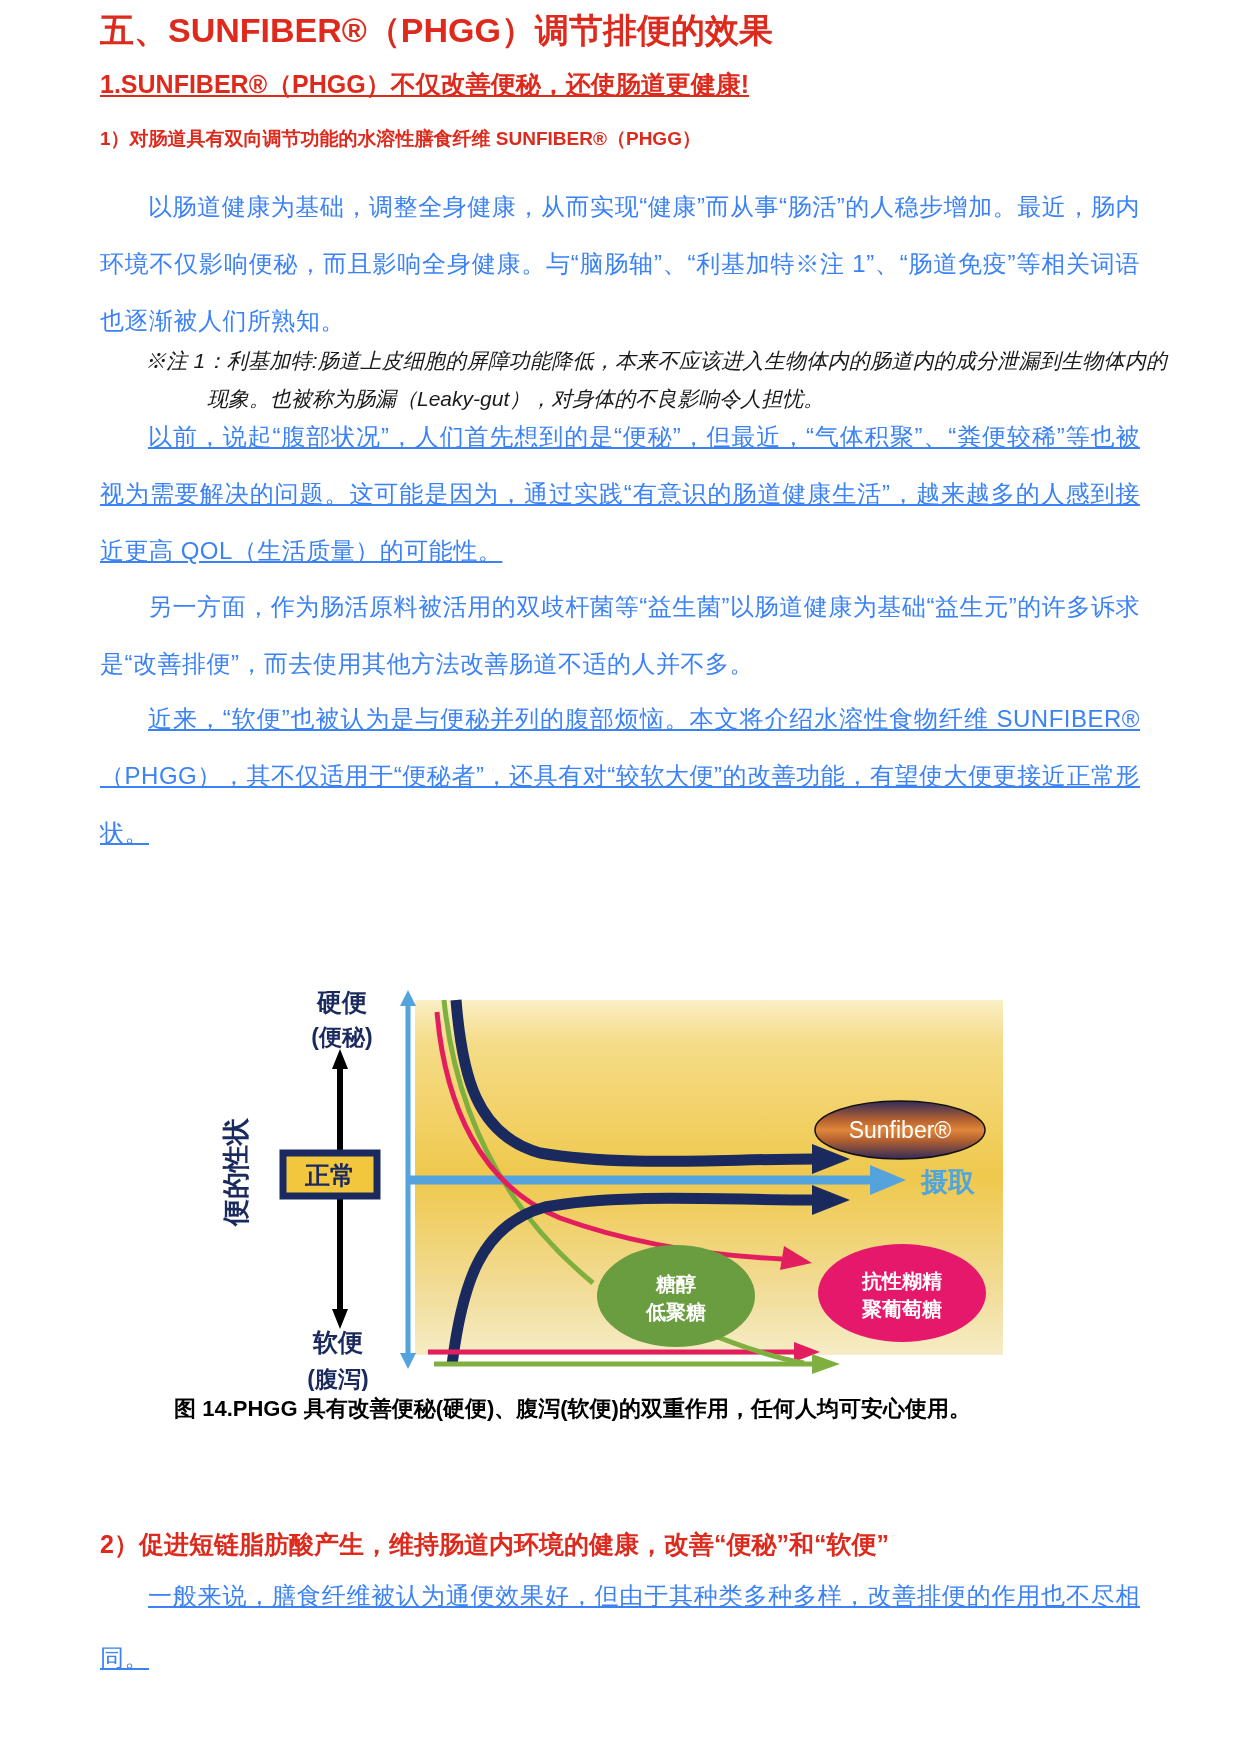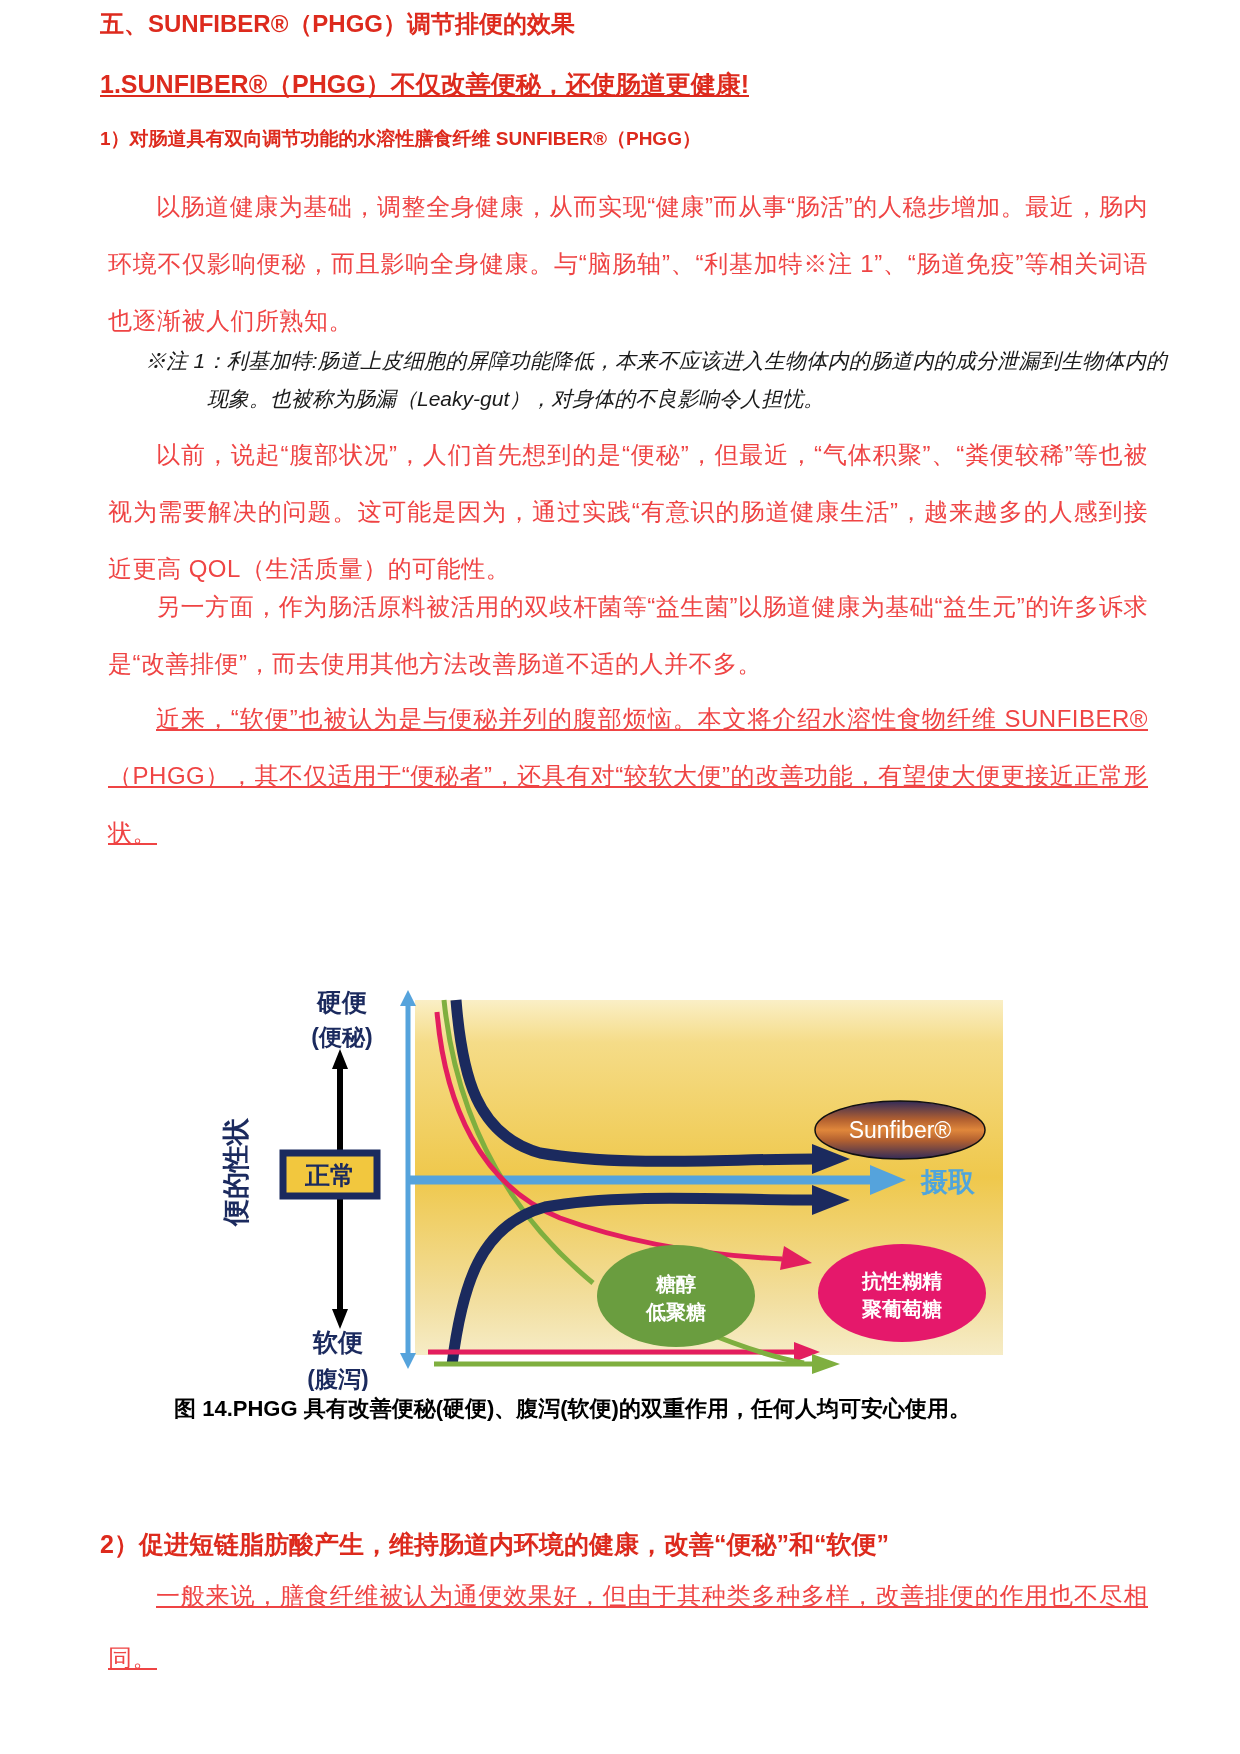--- a/index.html
+++ b/index.html
@@ -3,29 +3,29 @@
 <meta charset="utf-8">
 <style>
   html,body{margin:0;padding:0;background:#ffffff;}
   body{
     width:1240px;height:1754px;position:relative;
     font-family:"Liberation Sans",sans-serif;
     color:#111;
   }
   .abs{position:absolute;}
   .h-red{color:#dd2a1d;font-weight:bold;}
-  #h1{top:8px;left:100px;font-size:24px;text-align:center;}
+  #h1{top:8px;left:100px;font-size:34px;text-align:center;}
   #h2{top:68px;left:100px;font-size:25px;text-decoration:underline;}
   #h3{top:126px;left:100px;font-size:19px;}
   .para{
     left:100px;width:1040px;font-size:24px;line-height:57px;
-    text-align:justify;text-indent:2em;color:#ef4444;letter-spacing:.5px;margin-left:8px;
+    text-align:justify;text-indent:2em;color:#3b82f6;letter-spacing:.5px;
   }
   #p1{top:178px;}
-  #p2{top:426px;}
+  #p2{top:408px;text-decoration:underline;}
   #p3{top:578px;}
   #p4{top:690px;text-decoration:underline;}
   .note{
     top:342px;left:145px;width:960px;font-size:21px;line-height:38px;
     font-style:italic;color:#1a1a1a;
     padding-left:62px;text-indent:-62px;text-align:justify;
   }
   .note-label{font-weight:normal;font-style:italic;}
   #figure{top:985px;left:200px;width:812px;height:406px;}
   #caption{

